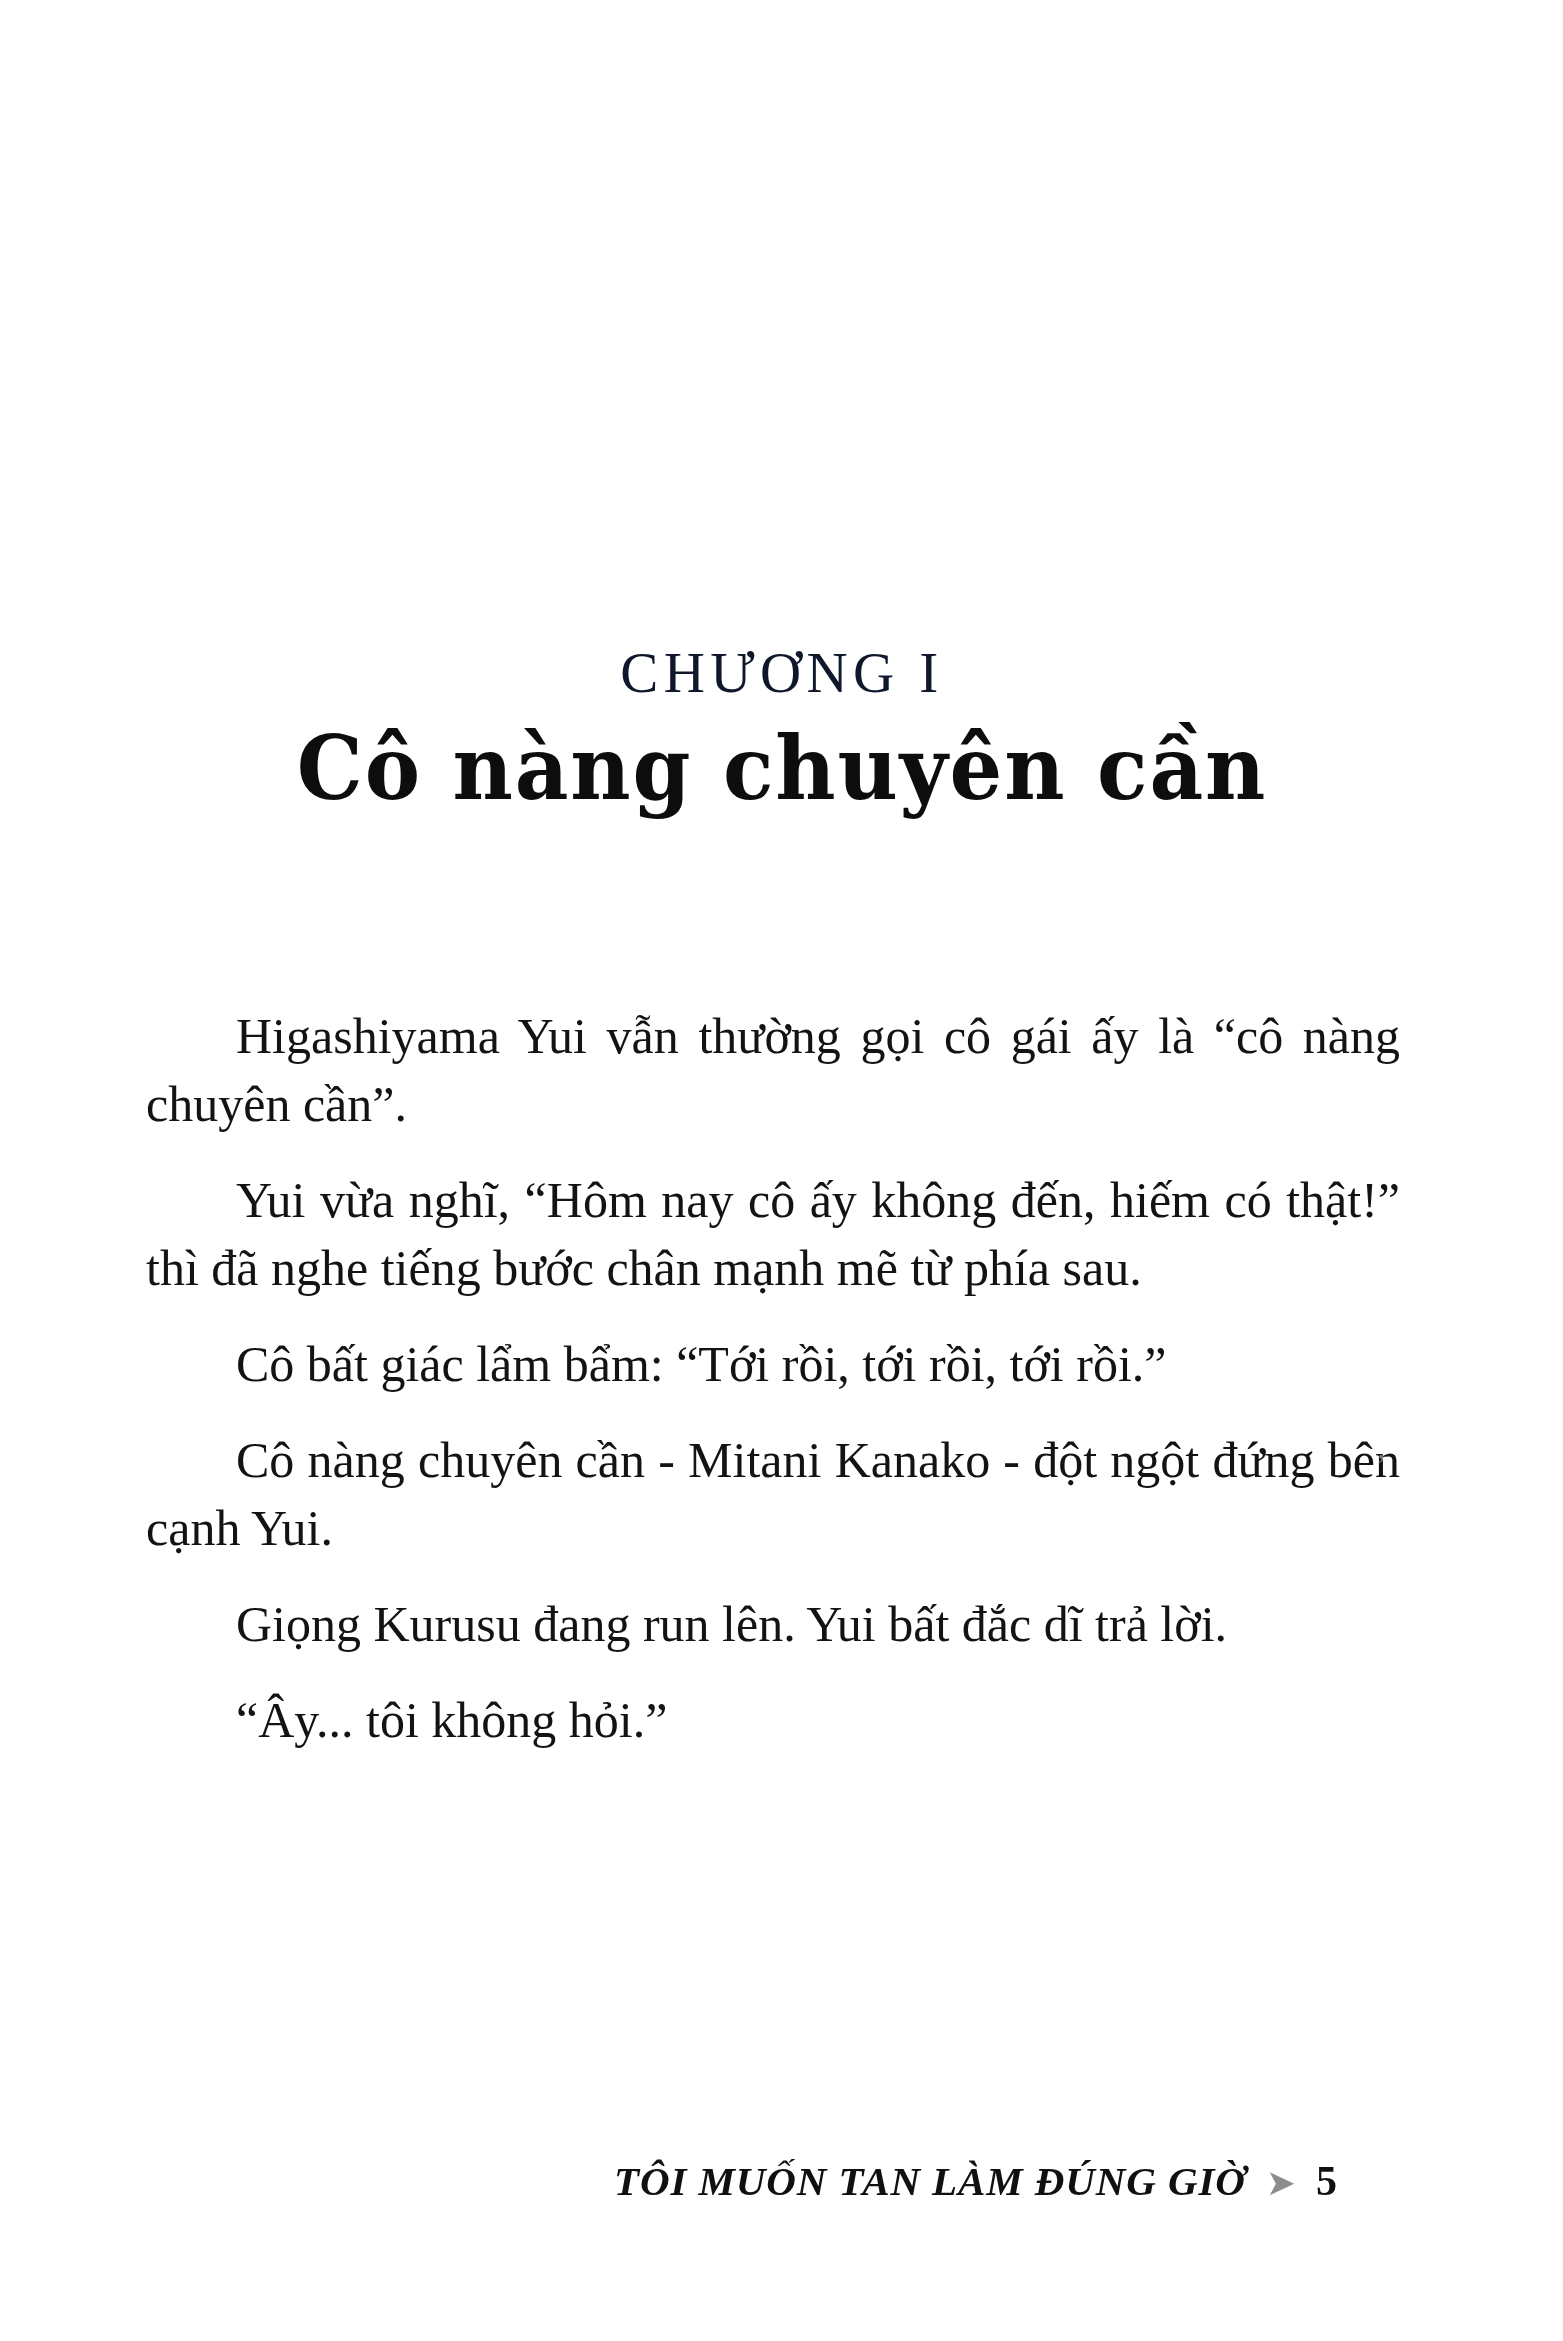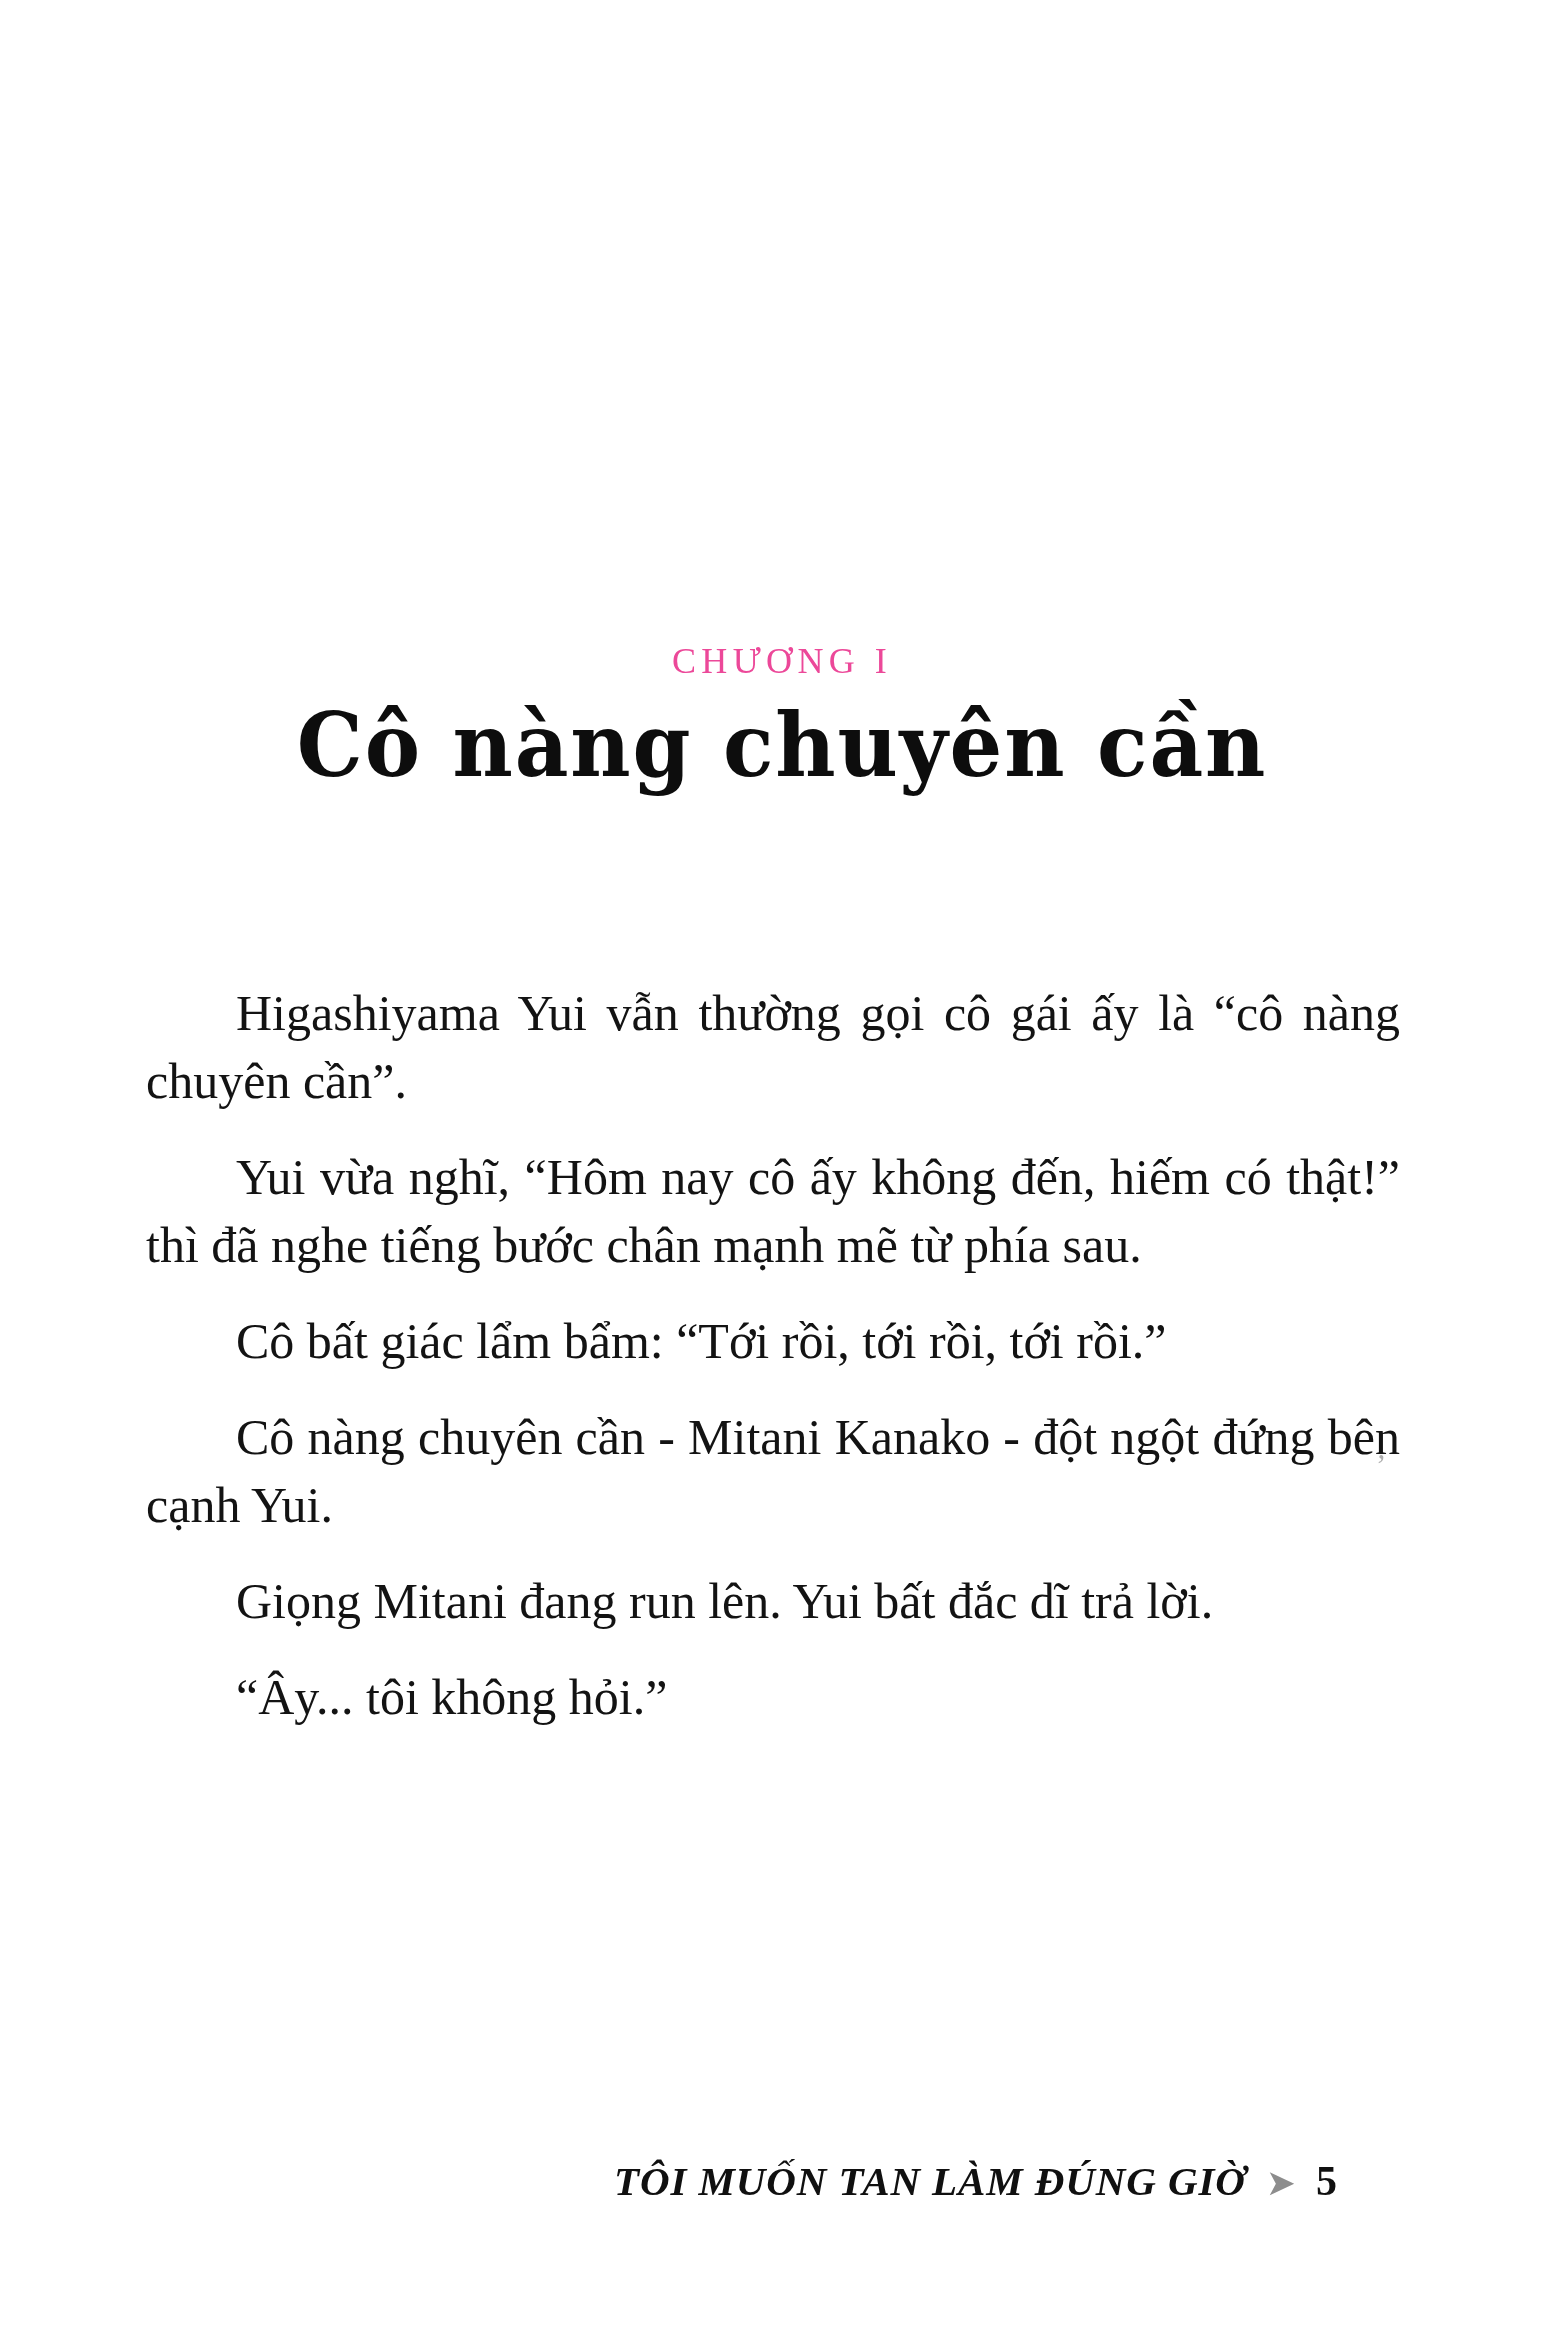--- a/index.html
+++ b/index.html
@@ -14,24 +14,24 @@
     background: #ffffff;
     color: #121212;
     font-family: "Liberation Serif", serif;
     overflow: hidden;
   }
   .chapter-head {
     padding-top: 640px;
     text-align: center;
   }
   .chapter-label {
-    font-size: 36px;
+    font-size: 57px;
     letter-spacing: 5.4px;
     font-weight: normal;
-    color: #ec4899;
+    color: #0f172a;
   }
   .chapter-title {
     margin: 14.4px 0 0 0;
     font-family: "DejaVu Serif", serif;
     font-size: 83px;
     font-weight: bold;
     letter-spacing: 1.8px;
     color: #0d0d0d;
     transform: scaleY(1.06);
   }
@@ -94,21 +94,21 @@
   <header class="chapter-head">
     <div class="chapter-label">CHƯƠNG I</div>
     <h1 class="chapter-title">Cô nàng chuyên cần</h1>
   </header>
 
   <main class="body-text" id="paragraphs">
       <p class="para"><span class="seg">Higashiyama Yui vẫn thường gọi cô gái ấy là “cô nàng chuyên cần”.</span></p>
       <p class="para"><span class="seg">Yui vừa nghĩ, “Hôm nay cô ấy không đến, hiếm có thật!” thì đã nghe tiếng bước chân mạnh mẽ từ phía sau.</span></p>
       <p class="para"><span class="seg">Cô bất giác lẩm bẩm: “Tới rồi, tới rồi, tới rồi.”</span></p>
       <p class="para"><span class="seg">Cô nàng chuyên cần - Mitani Kanako - đột ngột đứng bên cạnh Yui.</span></p>
-      <p class="para"><span class="seg">Giọng Mitani đang run lên. Yui bất đắc dĩ trả lời.</span></p>
+      <p class="para"><span class="seg">Giọng Kurusu đang run lên. Yui bất đắc dĩ trả lời.</span></p>
       <p class="para"><span class="seg">“Ây... tôi không hỏi.”</span></p>
     </main>
 
   <span class="scan-artifact">’</span>
 
   <footer class="page-footer">
     <span class="running-title">TÔI MUỐN TAN LÀM ĐÚNG GIỜ</span>
     <span class="arrow-glyph">➤</span>
     <span class="page-number">5</span>
   </footer>

